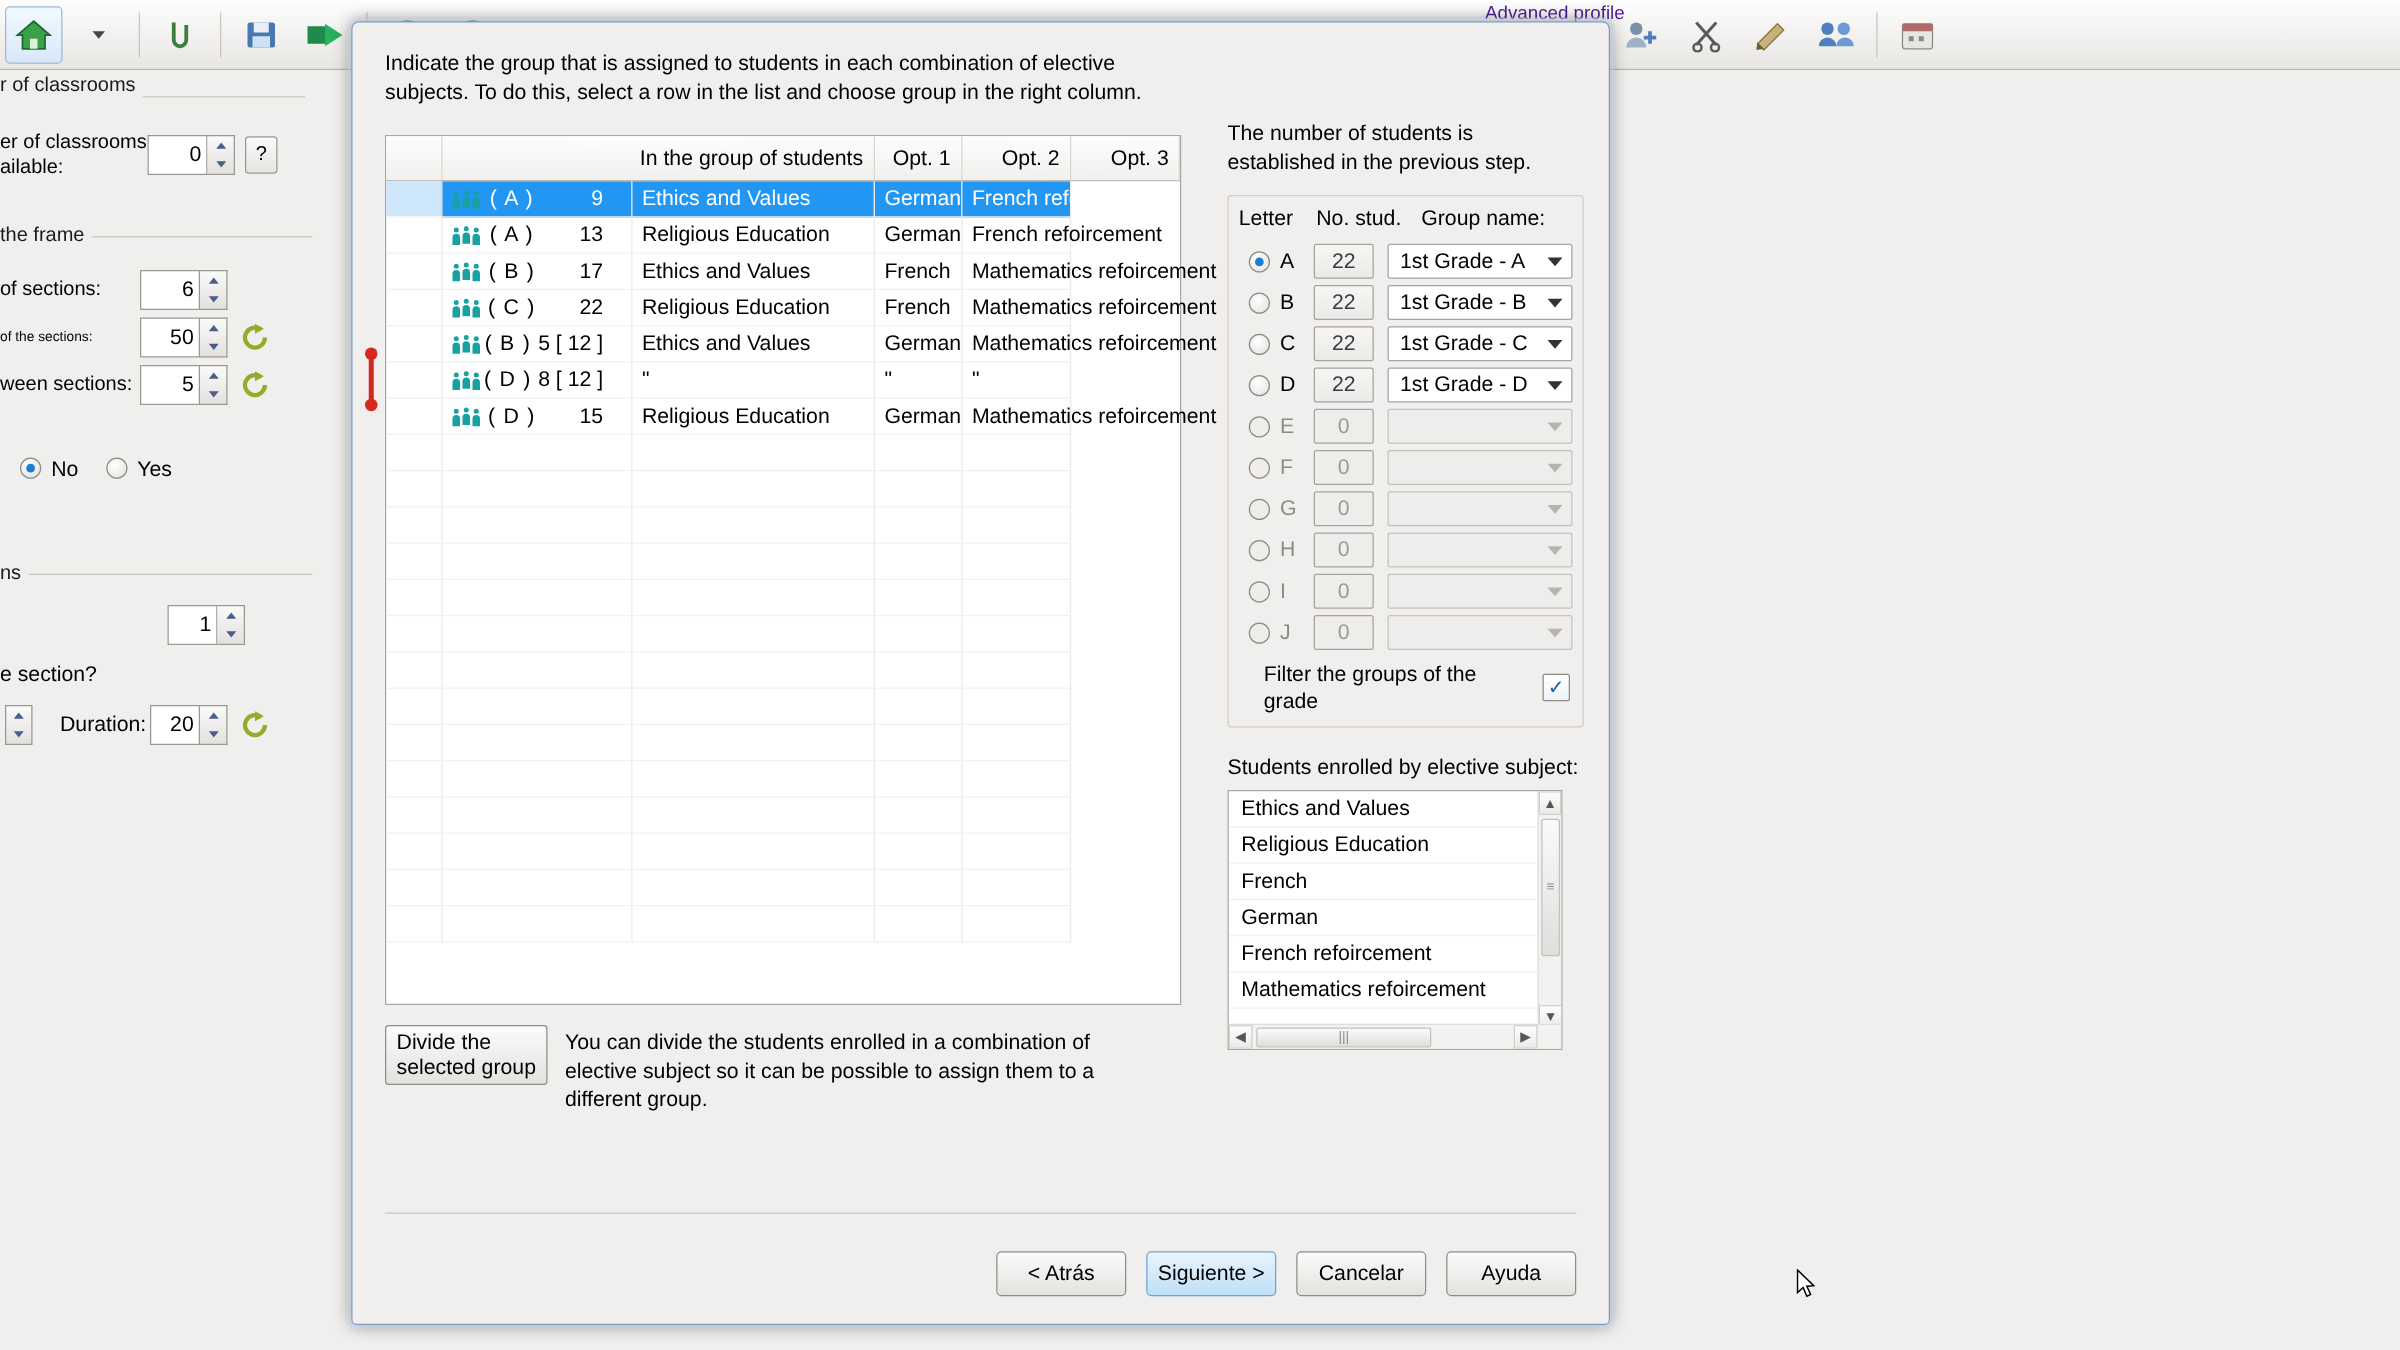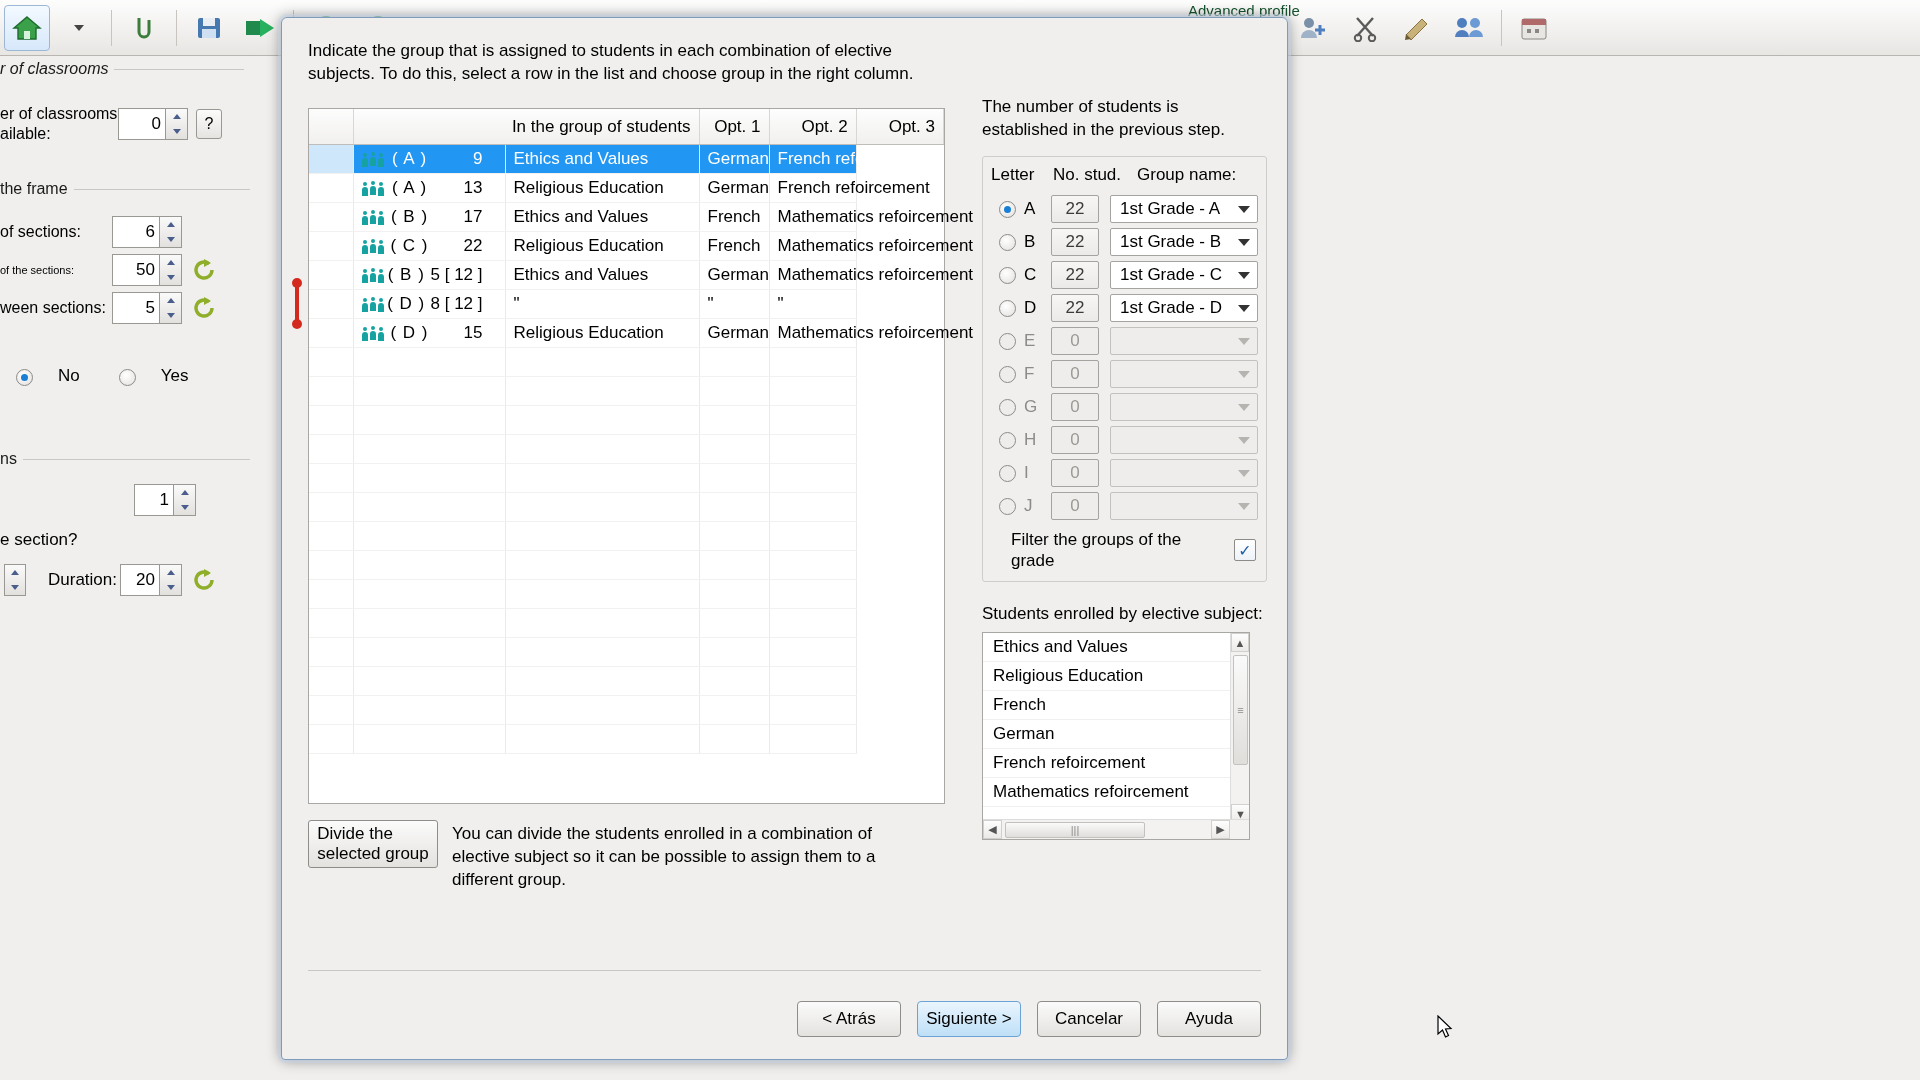--- a/index.html
+++ b/index.html
@@ -279,24 +279,24 @@
     <div class="tb-sep"></div>
     <div class="tbtn">
       <svg width="30" height="28" viewBox="0 0 30 28">
           <rect x="3" y="5" width="24" height="20" rx="2" fill="#e8e6e3" stroke="#8a8884"></rect>
           <rect x="3" y="5" width="24" height="6" fill="#b06a6a"></rect>
           <path d="M8 15h4v4H8z M16 15h4v4h-4z" fill="#8a8884"></path>
         </svg>
     </div>
   </div>
 
-  <div style="position:absolute; left:1188px; top:2px; font-size:15px; color:#14532d;">Advanced profile</div>
+  <div style="position:absolute; left:1188px; top:2px; font-size:15px; color:#4c1d95;">Advanced profile</div>
 
   <div id="bg-left-panel">
-    <div style="display:flex;align-items:center;padding:0 6px 0 0;font-style:italic;">
+    <div style="display:flex;align-items:flex-end;padding:0 6px 0 0;">
       <span class="grp-title">r of classrooms</span>
       <span class="grp-rule"></span>
     </div>
 
     <div class="fieldrow" style="margin-top:26px;">
       <div style="width:118px;font-size:16px;line-height:1.25;">er of classrooms<br>ailable:</div>
       <div class="numbox" style="width:48px;">0</div>
       <div class="spin">
           <div>
             <span class="sp-up"></span>
@@ -357,21 +357,21 @@
           </div>
         </div>
       <div class="refresh-ic">
         <svg width="24" height="24" viewBox="0 0 24 24">
             <path d="M20 12 a8 8 0 1 1-3-6.2" stroke="#8fae2a" stroke-width="3.4" fill="none"></path>
             <path d="M12 1 l7 4 -7 4z" fill="#8fae2a"></path>
           </svg>
       </div>
     </div>
 
-    <div style="margin-top:42px; padding-left:16px; display:flex; align-items:flex-end; gap:25px;">
+    <div style="margin-top:42px; padding-left:16px; display:flex; align-items:flex-start; gap:8px;">
       <span class="radio on"></span>
       <span style="font-size:17px;">No</span>
       <span class="radio" style="margin-left:14px;"></span>
       <span style="font-size:17px;">Yes</span>
     </div>
 
     <div style="display:flex;align-items:center;margin-top:64px;">
       <span class="grp-title">ns</span>
       <span class="grp-rule"></span>
     </div>

